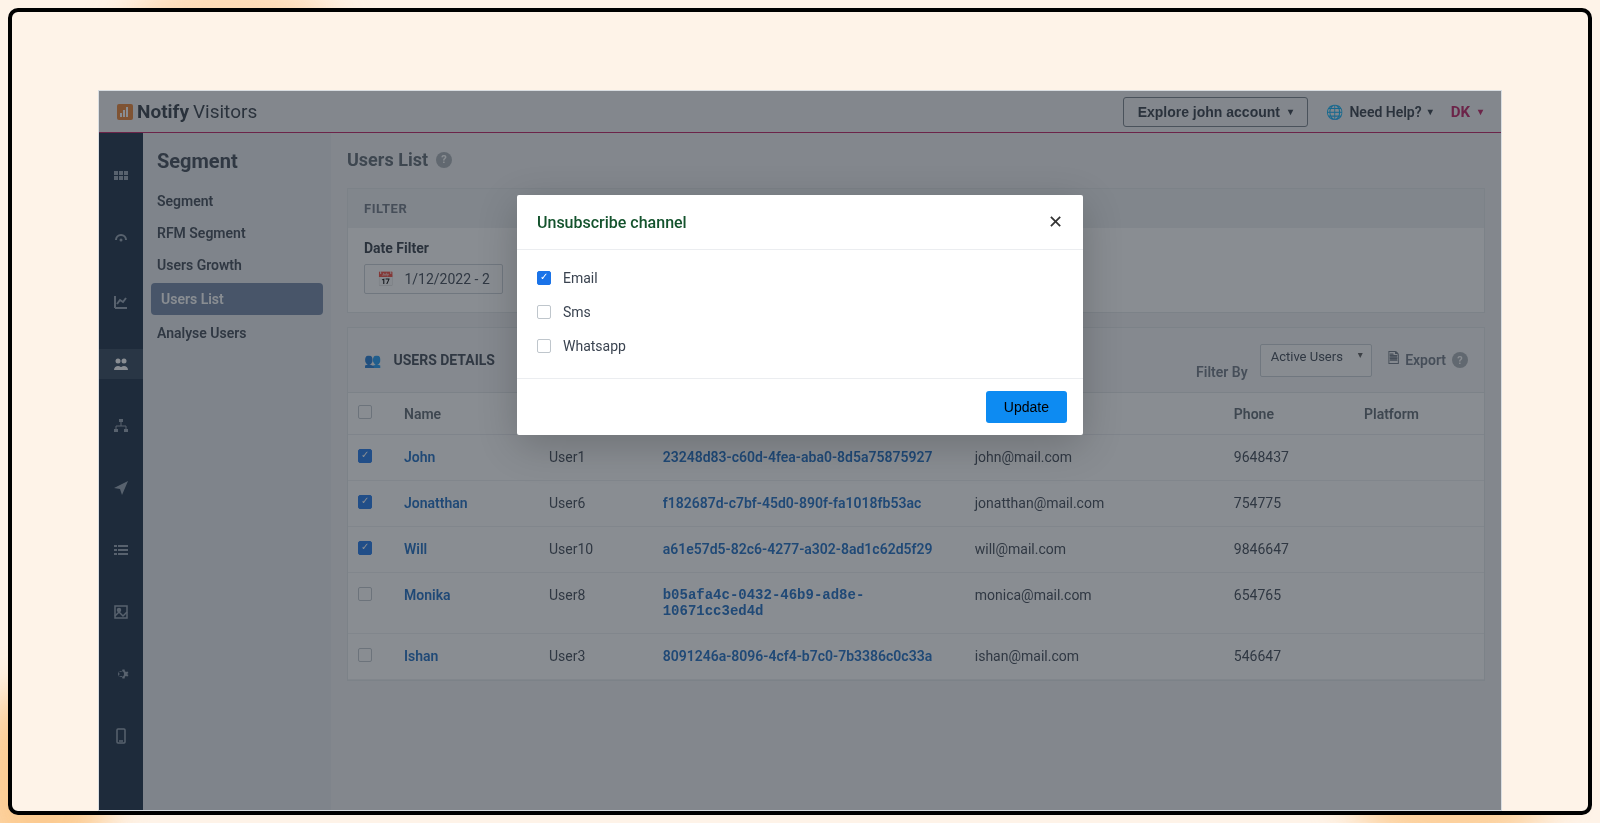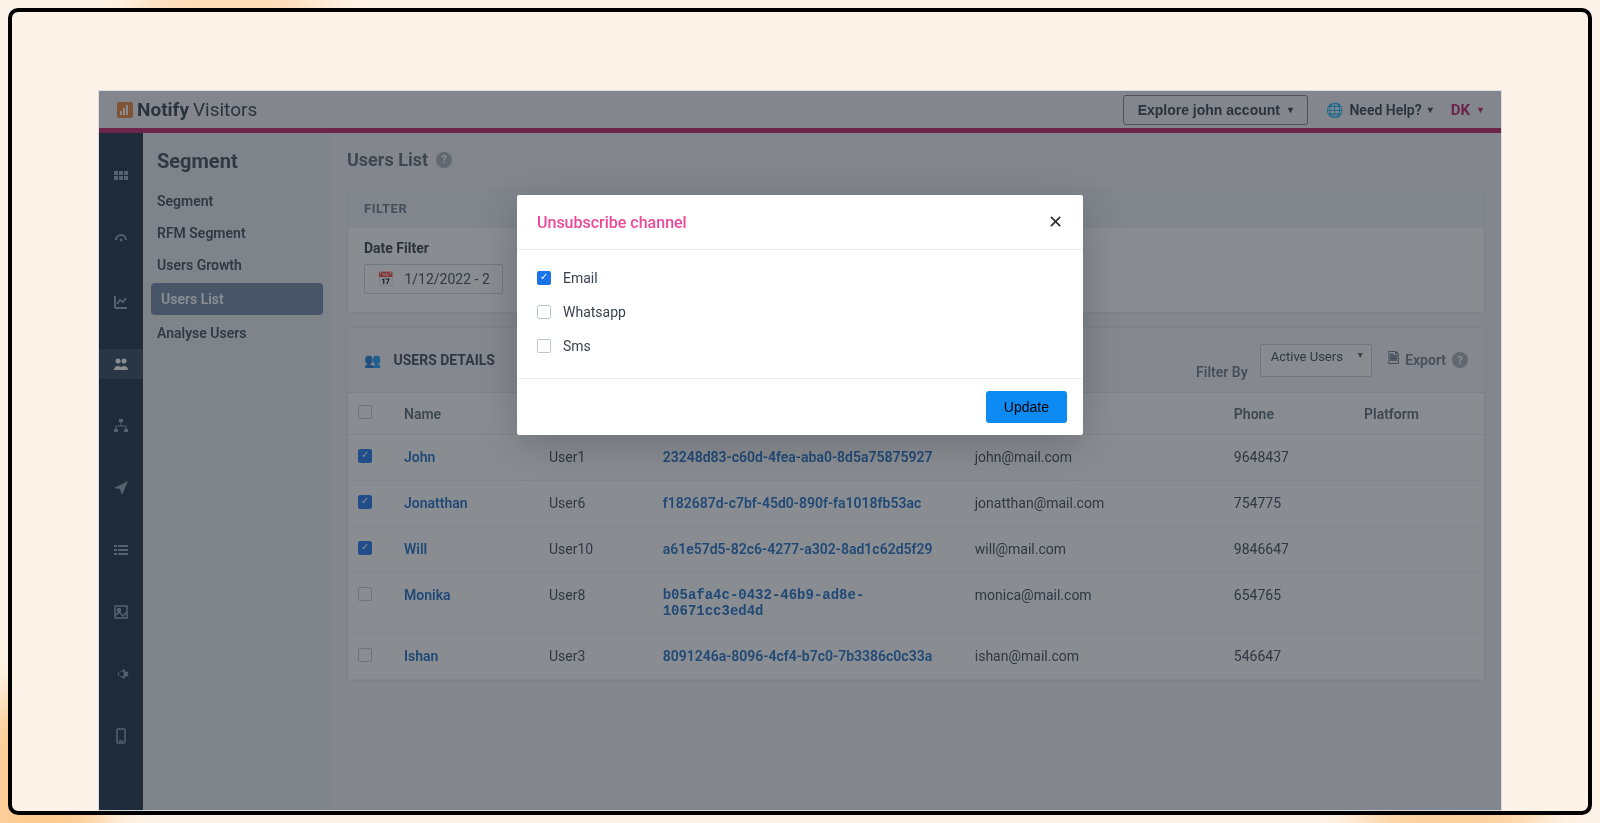--- a/index.html
+++ b/index.html
@@ -33,21 +33,21 @@
       background: #f1f2f4;
       border: 1px solid #d9dde1;
       overflow: hidden;
     }
     .topbar {
       height: 42px;
       background: #f1f2f4;
       display: flex;
       align-items: center;
       padding: 0 18px;
-      border-bottom: 5px solid #be185d;
+      border-bottom: 1px solid #be185d;
     }
     .brand { display: flex; align-items: center; gap: 4px; font-size: 19px; font-weight: 700; color: #2e3641; }
     .brand-icon { width: 16px; height: 16px; background: #e87e2e; border-radius: 2px; display: inline-flex; align-items: center; justify-content: center; }
     .brand-icon svg { width: 12px; height: 12px; }
     .brand-light { font-weight: 400; color: #2e3641; }
     .top-right { margin-left: auto; display: flex; align-items: center; gap: 18px; }
     .demo-btn { border: 1px solid #737c85; background: transparent; padding: 6px 14px; border-radius: 3px; font-size: 14px; font-weight: 600; color: #2e3641; display: flex; align-items: center; gap: 8px; cursor: pointer; }
     .help { font-size: 14px; font-weight: 600; color: #2e3641; display: flex; align-items: center; gap: 6px; cursor: pointer; }
     .avatar-btn { font-size: 15px; font-weight: 700; color: #be185d; display: flex; align-items: center; gap: 8px; cursor: pointer; }
 
@@ -83,21 +83,21 @@
     .userstbl th { text-align: left; font-size: 14px; color: #5a646e; font-weight: 600; padding: 12px 10px; background: #fff; border-bottom: 1px solid #e9ecef; }
     .userstbl td { font-size: 14px; color: #3a4350; padding: 14px 10px; border-bottom: 1px solid #eef0f2; vertical-align: top; }
     .userstbl td.link, .userstbl td .ln { color: #1769c2; font-weight: 600; }
     .chk { width: 14px; height: 14px; border: 1px solid #bfc6cc; border-radius: 2px; display: inline-block; background: #fff; }
     .chk.on { background: #1a73e8; border-color: #1a73e8; position: relative; }
     .chk.on::after { content: "✓"; color: #fff; font-size: 10px; position: absolute; top: -1px; left: 2px; }
 
     .overlay { position: absolute; inset: 0; background: rgba(40,48,56,0.55); }
     .modal { position: absolute; top: 0; left: 50%; transform: translateX(-50%); width: 566px; background: #fff; border-radius: 2px; box-shadow: 0 10px 40px rgba(0,0,0,0.2); margin-top: 104px; }
     .modal-head { padding: 16px 20px; border-bottom: 1px solid #ebedf0; display: flex; align-items: center; }
-    .modal-title { font-size: 16px; color: #ec4899; font-weight: 500; }
+    .modal-title { font-size: 16px; color: #14532d; font-weight: 500; }
     .modal-close { margin-left: auto; font-size: 18px; color: #333; cursor: pointer; background: none; border: none; }
     .modal-body { padding: 20px 20px 24px; }
     .opt-row { display: flex; align-items: center; gap: 12px; margin-bottom: 18px; font-size: 14px; color: #3a4350; }
     .opt-row:last-child { margin-bottom: 0; }
     .modal-foot { padding: 12px 16px; border-top: 1px solid #ebedf0; display: flex; justify-content: flex-end; }
     .btn-primary { background: #0d8bf2; color: #000000; border: none; padding: 8px 18px; font-size: 14px; border-radius: 3px; cursor: pointer; font-weight: 500; }
     .caret { font-size: 10px; }
   </style>
 </head>
 <body>
@@ -326,25 +326,25 @@
         <div class="modal-title">Unsubscribe channel</div>
         <button class="modal-close">✕</button>
       </div>
       <div class="modal-body" id="modal-options">
           <div class="opt-row">
             <span class="chk on"></span>
             <span>Email</span>
           </div>
           <div class="opt-row">
             <span class="chk"></span>
-            <span>Whatsapp</span>
+            <span>Sms</span>
           </div>
           <div class="opt-row">
             <span class="chk"></span>
-            <span>Sms</span>
+            <span>Whatsapp</span>
           </div>
         </div>
       <div class="modal-foot">
         <button class="btn-primary">
           <span>Update</span>
         </button>
       </div>
     </div>
 
   </div>

